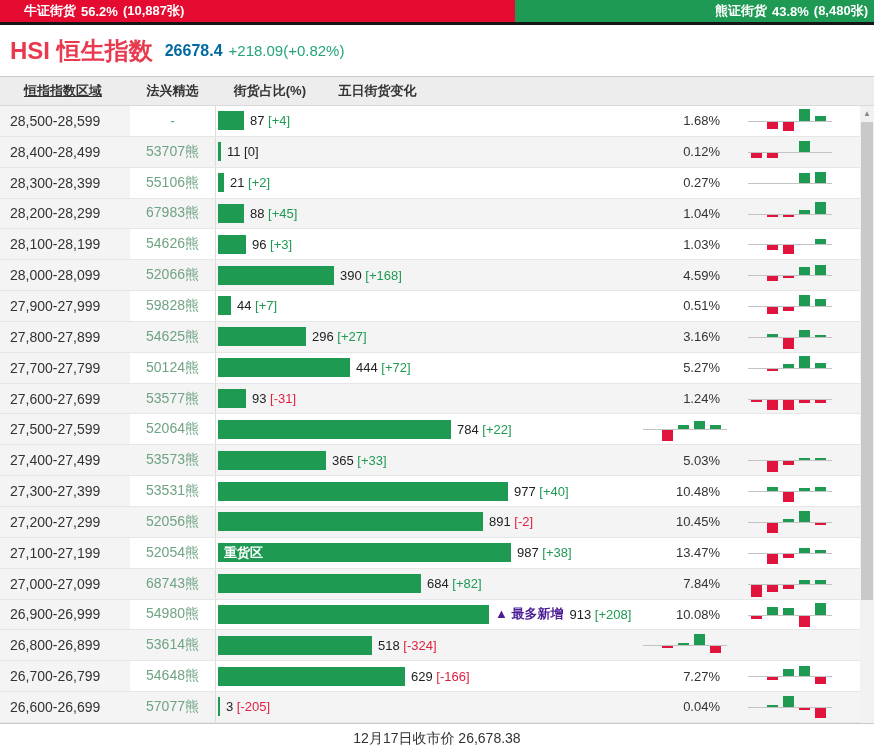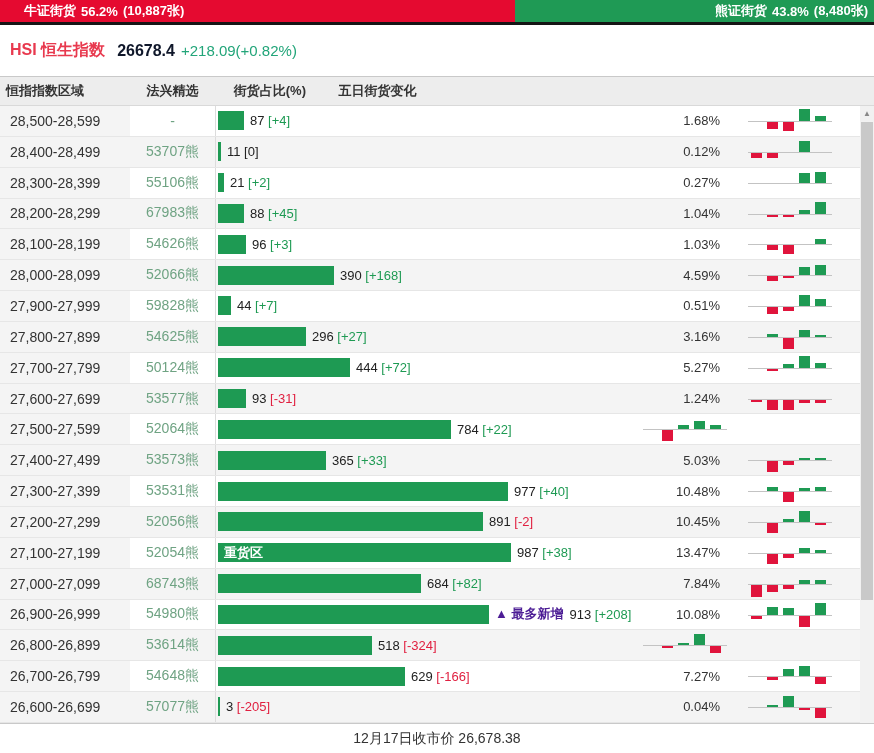--- a/index.html
+++ b/index.html
@@ -4,26 +4,26 @@
 <style>
   html,body{margin:0;padding:0;background:#fff;}
   body{width:874px;height:753px;font-family:"Liberation Sans","DejaVu Sans",sans-serif;overflow:hidden;position:relative;color:#333;}
   .topbar{display:flex;height:22px;width:100%;}
   .topbar .seg{display:flex;align-items:center;color:#fff;font-size:13px;font-weight:bold;white-space:nowrap;}
   .seg.bull{background:#e50a30;padding-left:24px;}
   .seg.bear{background:#1f9a55;justify-content:flex-end;padding-right:6px;flex:1;}
   .seg span{margin-right:5px;}
   .black-divider{height:3px;background:#151515;width:100%;}
   .title-row{height:51px;display:flex;align-items:center;padding-left:10px;}
-  .title-row .sym{color:#e8394e;font-size:16px;font-weight:bold;margin-right:12px;}
-  .title-row .price{color:#0f172a;font-size:16px;font-weight:bold;margin-right:6px;}
+  .title-row .sym{color:#e8394e;font-size:24px;font-weight:bold;margin-right:12px;}
+  .title-row .price{color:#0369a1;font-size:16px;font-weight:bold;margin-right:6px;}
   .title-row .chg{color:#22a579;font-size:15px;}
   .thead{display:flex;height:30px;background:#ededed;border-top:1px solid #c9c9c9;border-bottom:1px solid #d9d9d9;font-size:13px;font-weight:bold;color:#333;box-sizing:border-box;align-items:center;}
   .th{box-sizing:border-box;}
-  .th.c1{width:130px;padding-left:6px;}
+  .th.c1{width:130px;padding-left:24px;text-decoration:underline;}
   .th.c2{width:85px;text-align:center;}
   .th.c3{width:425px;text-align:center;border-left:1px solid #dcdcdc;}
   .th.c4{width:105px;text-align:right;padding-right:14px;}
   .th.c5{width:115px;text-align:center;}
   .tbody-wrap{display:flex;}
   .rows-col{width:860px;}
   .trow{display:flex;height:30.85px;box-sizing:border-box;border-bottom:1px solid #e6e6e6;background:#fff;align-items:center;font-size:14px;}
   .trow.alt{background:#f4f4f4;}
   .cell{box-sizing:border-box;height:100%;display:flex;align-items:center;}
   .c-range{width:130px;padding-left:10px;background:#f4f4f4;color:#333;}

